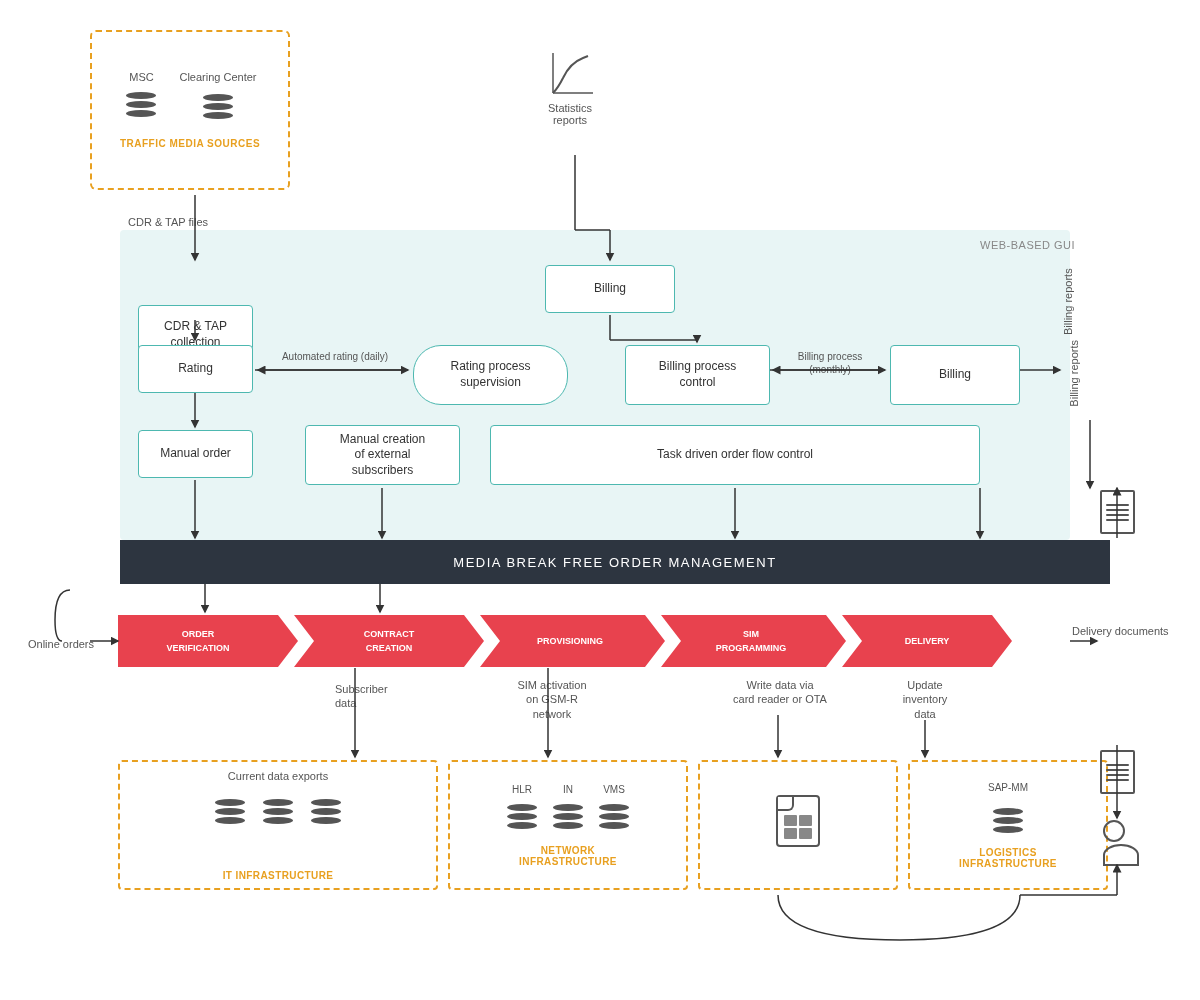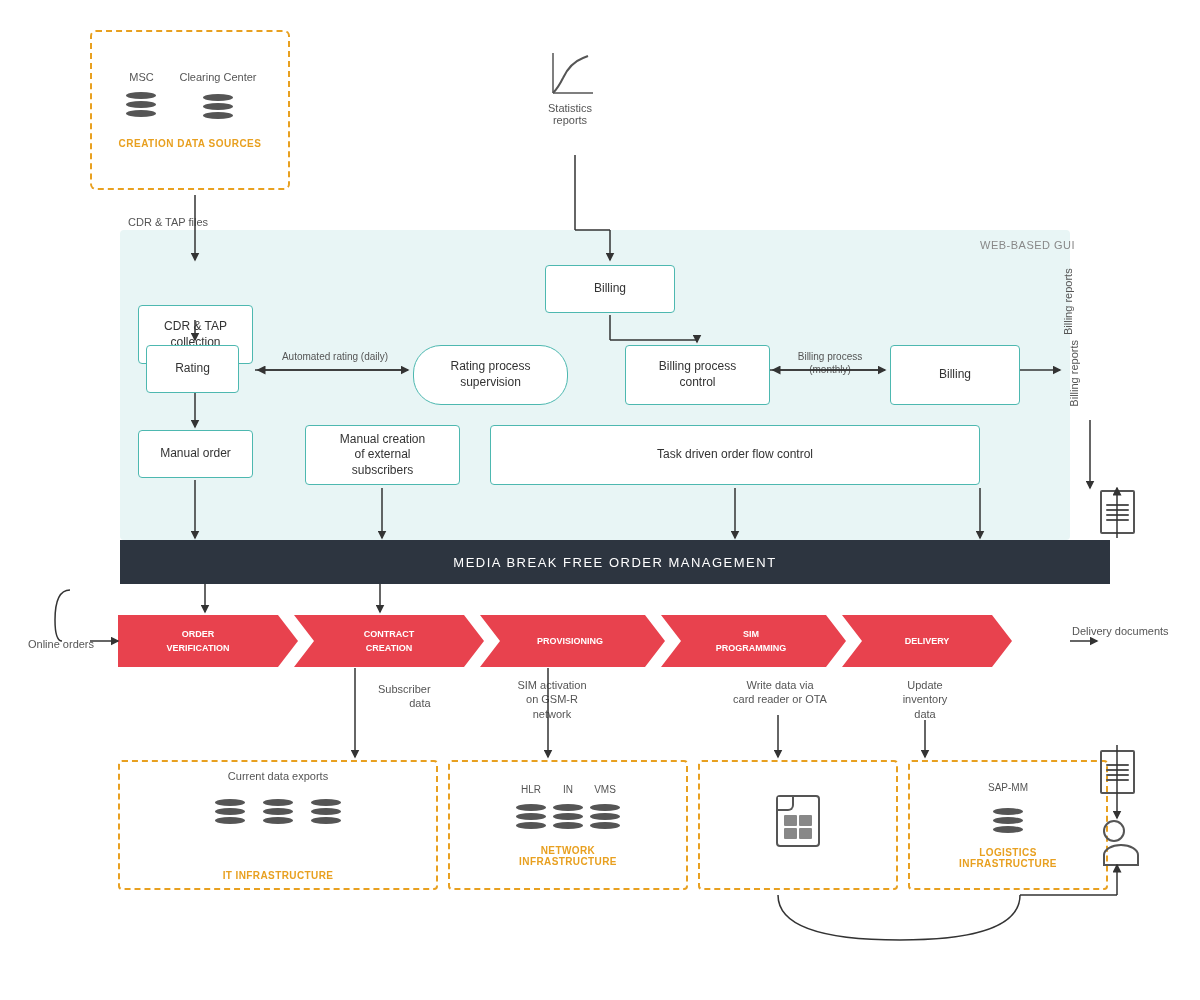--- a/index.html
+++ b/index.html
@@ -143,23 +143,22 @@
       left: 138px;
       width: 115px;
       height: 59px;
       margin-top: 40px;
     }
 
     
     .box-rating {
       top: 345px;
       left: 138px;
-      width: 93px;
+      width: 115px;
       height: 48px;
-      margin-left: 8px;
     }
 
     
     .box-rating-supervision {
       top: 345px;
       left: 413px;
       width: 155px;
       height: 60px;
       border-radius: 28px;
     }
@@ -377,21 +376,21 @@
       </div>
       <div class="traffic-source-item">
         <span style="text-align:center;line-height:1.2;">Clearing Center</span>
         <div class="db-icon">
           <div class="db-disk"></div>
           <div class="db-disk"></div>
           <div class="db-disk"></div>
         </div>
       </div>
     </div>
-    <div class="traffic-sources-label">CREATION DATA SOURCES</div>
+    <div class="traffic-sources-label">TRAFFIC MEDIA SOURCES</div>
   </div>
 
   <div class="flow-label cdr-tap-label" style="top:215px;left:128px;">CDR &amp; TAP
 files</div>
 
   <div class="stats-icon" style="top:48px;left:548px;">
     <svg class="chart-svg" viewBox="0 0 50 50" fill="none" xmlns="http://www.w3.org/2000/svg">
       <path d="M5 45 Q10 40 15 30 Q22 15 35 10 L40 8" stroke="#555" stroke-width="2" fill="none"></path>
       <line x1="5" y1="45" x2="45" y2="45" stroke="#555" stroke-width="1.5"></line>
       <line x1="5" y1="5" x2="5" y2="45" stroke="#555" stroke-width="1.5"></line>
@@ -479,21 +478,21 @@
     <svg width="170" height="52" viewBox="0 0 170 52" style="margin-left:-4px;">
       <polygon points="0,0 150,0 170,26 150,52 0,52 20,26" fill="#e8424e"></polygon>
       <text x="85" y="29" text-anchor="middle" fill="white" font-size="9" font-weight="700" font-family="Arial">DELIVERY</text>
     </svg>
   </div>
 
   <div style="position:absolute;top:638px;left:28px;font-size:11px;color:#555;">Online orders</div>
 
   <div style="position:absolute;top:625px;left:1072px;font-size:11px;color:#555;">Delivery documents</div>
 
-  <div style="position:absolute;top:682px;left:335px;font-size:11px;color:#555;text-align:right;line-height:1.3;margin-left:43px;">Subscriber<br>data</div>
+  <div style="position:absolute;top:682px;left:335px;font-size:11px;color:#555;text-align:left;line-height:1.3;">Subscriber<br>data</div>
 
   <div style="position:absolute;top:678px;left:492px;font-size:11px;color:#555;text-align:center;line-height:1.3;width:120px;">SIM activation<br>on GSM-R<br>network</div>
 
   <div style="position:absolute;top:678px;left:700px;font-size:11px;color:#555;text-align:center;line-height:1.3;width:160px;">Write data via<br>card reader or OTA</div>
 
   <div style="position:absolute;top:678px;left:875px;font-size:11px;color:#555;text-align:center;line-height:1.3;width:100px;">Update<br>inventory<br>data</div>
 
   <div class="infra-box infra-box-it">
     <div class="infra-content">
       <div style="font-size:11px;color:#555;margin-bottom:8px;">Current data exports</div>
@@ -513,21 +512,21 @@
             <div class="db-disk"></div>
             <div class="db-disk"></div>
           </div>
       </div>
       <div class="infra-label">IT INFRASTRUCTURE</div>
     </div>
   </div>
 
   <div class="infra-box infra-box-network">
     <div class="infra-content">
-      <div style="display:flex;gap:1px;margin-bottom:4px;align-items:flex-end;">
+      <div style="display:flex;gap:10px;margin-bottom:4px;align-items:flex-end;">
         <div style="display:flex;flex-direction:column;align-items:center;">
           <span style="font-size:10px;color:#555;">HLR</span>
           <div class="db-icon">
               <div class="db-disk"></div>
               <div class="db-disk"></div>
               <div class="db-disk"></div>
             </div>
         </div>
         <div style="display:flex;flex-direction:column;align-items:center;">
           <span style="font-size:10px;color:#555;">IN</span>

